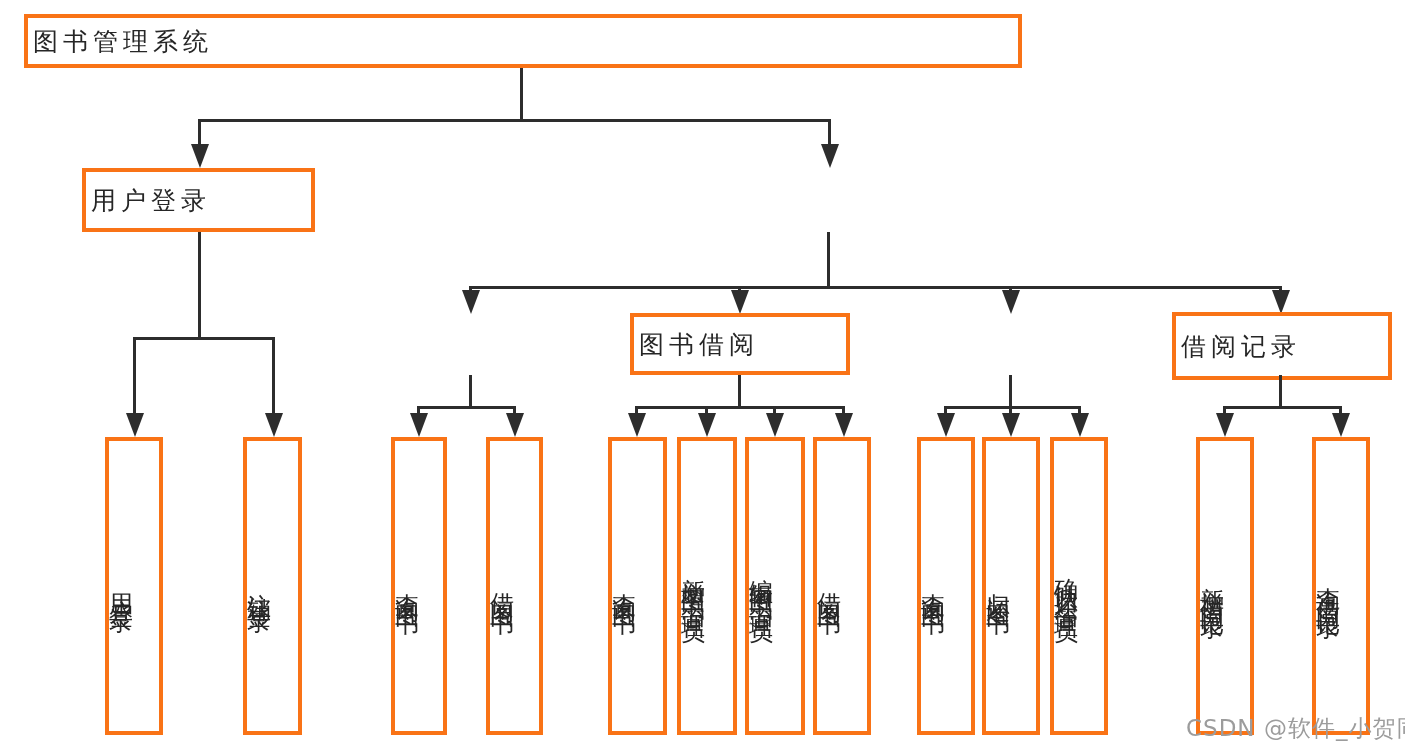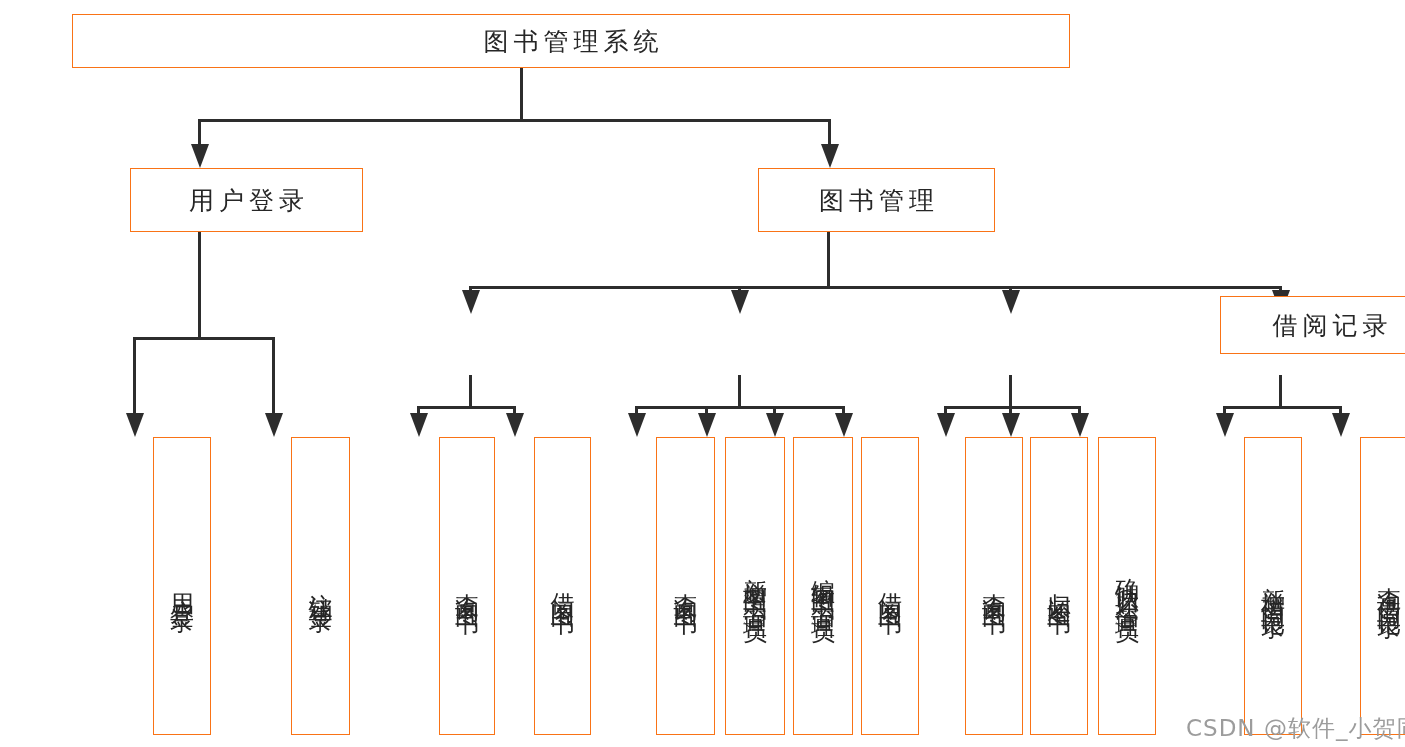--- a/index.html
+++ b/index.html
@@ -7,25 +7,24 @@
   body {
     width: 1405px; height: 747px;
     position: relative; overflow: hidden;
     font-family: "DejaVu Sans", "Liberation Sans", sans-serif;
   }
   .canvas { position: absolute; left: 0; top: 0; width: 1405px; height: 747px; }
 
   
   .hbox, .vbox {
     position: absolute;
-    border: 1px solid #f97316;
+    border: 4px solid #f97316;
     background: #ffffff;
-    display: flex; align-items: center; justify-content: center;
+    display: flex; align-items: center; justify-content: flex-start;
     color: #262626;
-    margin-left: 48px;
   }
   .hbox span {
     font-size: 25px; letter-spacing: 5px; white-space: nowrap;
     text-indent: 5px; 
   }
   .vbox span.vtext {
     writing-mode: vertical-rl;
     text-orientation: mixed;
     font-size: 24px;
     letter-spacing: 6px;
@@ -65,43 +64,43 @@
   <div class="line" style="left:520px;top:68px;width:3px;height:53px"></div>
   <div class="line" style="left:198px;top:119px;width:633px;height:3px"></div>
   <div class="line" style="left:198px;top:119px;width:3px;height:26px"></div>
   <div class="tri" style="left:191px;top:144px"></div>
   <div class="line" style="left:828px;top:119px;width:3px;height:26px"></div>
   <div class="tri" style="left:821px;top:144px"></div>
 
   <div class="hbox" style="left:82px;top:168px;width:233px;height:64px">
     <span>用户登录</span>
   </div>
-  <div class="hbox" style="left:710px;top:168px;width:237px;height:64px">
-    <span>图书管理</span>
-  </div>
 
   <div class="line" style="left:198px;top:232px;width:3px;height:108px"></div>
   <div class="line" style="left:133px;top:337px;width:142px;height:3px"></div>
   <div class="line" style="left:133px;top:337px;width:3px;height:78px"></div>
   <div class="tri" style="left:126px;top:413px"></div>
   <div class="line" style="left:272px;top:337px;width:3px;height:78px"></div>
   <div class="tri" style="left:265px;top:413px"></div>
 
   <div class="line" style="left:827px;top:232px;width:3px;height:56px"></div>
   <div class="line" style="left:469px;top:286px;width:813px;height:3px"></div>
   <div class="line" style="left:469px;top:286px;width:3px;height:8px"></div>
   <div class="tri" style="left:462px;top:290px"></div>
   <div class="line" style="left:738px;top:286px;width:3px;height:8px"></div>
   <div class="tri" style="left:731px;top:290px"></div>
   <div class="line" style="left:1009px;top:286px;width:3px;height:8px"></div>
   <div class="tri" style="left:1002px;top:290px"></div>
   <div class="line" style="left:1279px;top:286px;width:3px;height:8px"></div>
   <div class="tri" style="left:1272px;top:290px"></div>
 
-  <div class="hbox" style="left:1172px;top:296px;width:220px;height:58px">
+  <div class="hbox" style="left:630px;top:313px;width:220px;height:62px">
+    <span>图书借阅</span>
+  </div>
+  <div class="hbox" style="left:1172px;top:312px;width:220px;height:68px">
     <span>借阅记录</span>
   </div>
 
   <div class="line" style="left:469px;top:375px;width:3px;height:34px"></div>
   <div class="line" style="left:417px;top:406px;width:99px;height:3px"></div>
   <div class="line" style="left:417px;top:406px;width:3px;height:10px"></div>
   <div class="tri" style="left:410px;top:413px"></div>
   <div class="line" style="left:513px;top:406px;width:3px;height:10px"></div>
   <div class="tri" style="left:506px;top:413px"></div>
 

